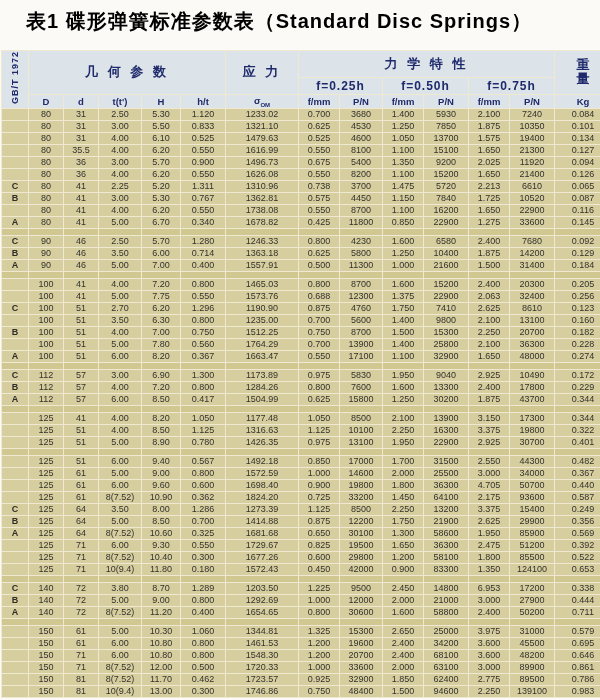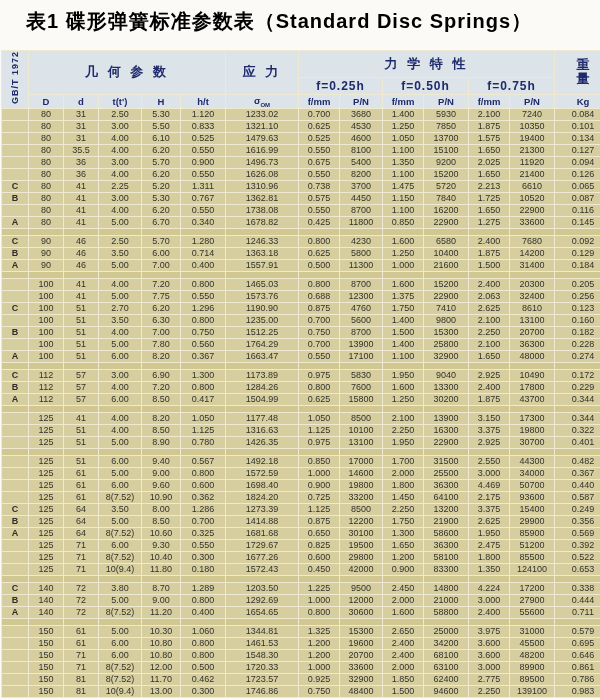--- a/index.html
+++ b/index.html
@@ -655,21 +655,21 @@
           <td>125</td>
           <td>61</td>
           <td>6.00</td>
           <td>9.60</td>
           <td>0.600</td>
           <td>1698.40</td>
           <td>0.900</td>
           <td>19800</td>
           <td>1.800</td>
           <td>36300</td>
-          <td>4.469</td>
+          <td>4.705</td>
           <td>50700</td>
           <td>0.440</td>
         </tr>
         <tr>
           <td class="lbl"></td>
           <td>125</td>
           <td>61</td>
           <td>8(7.52)</td>
           <td>10.90</td>
           <td>0.362</td>
@@ -799,21 +799,21 @@
           <td>140</td>
           <td>72</td>
           <td>3.80</td>
           <td>8.70</td>
           <td>1.289</td>
           <td>1203.50</td>
           <td>1.225</td>
           <td>9500</td>
           <td>2.450</td>
           <td>14800</td>
-          <td>4.224</td>
+          <td>6.953</td>
           <td>17200</td>
           <td>0.338</td>
         </tr>
         <tr>
           <td class="lbl">B</td>
           <td>140</td>
           <td>72</td>
           <td>5.00</td>
           <td>9.00</td>
           <td>0.800</td>
@@ -832,21 +832,21 @@
           <td>72</td>
           <td>8(7.52)</td>
           <td>11.20</td>
           <td>0.400</td>
           <td>1654.65</td>
           <td>0.800</td>
           <td>30600</td>
           <td>1.600</td>
           <td>58800</td>
           <td>2.400</td>
-          <td>55600</td>
+          <td>50200</td>
           <td>0.711</td>
         </tr>
         <tr class="gap">
           <td></td>
           <td></td>
           <td></td>
           <td></td>
           <td></td>
           <td></td>
           <td></td>

